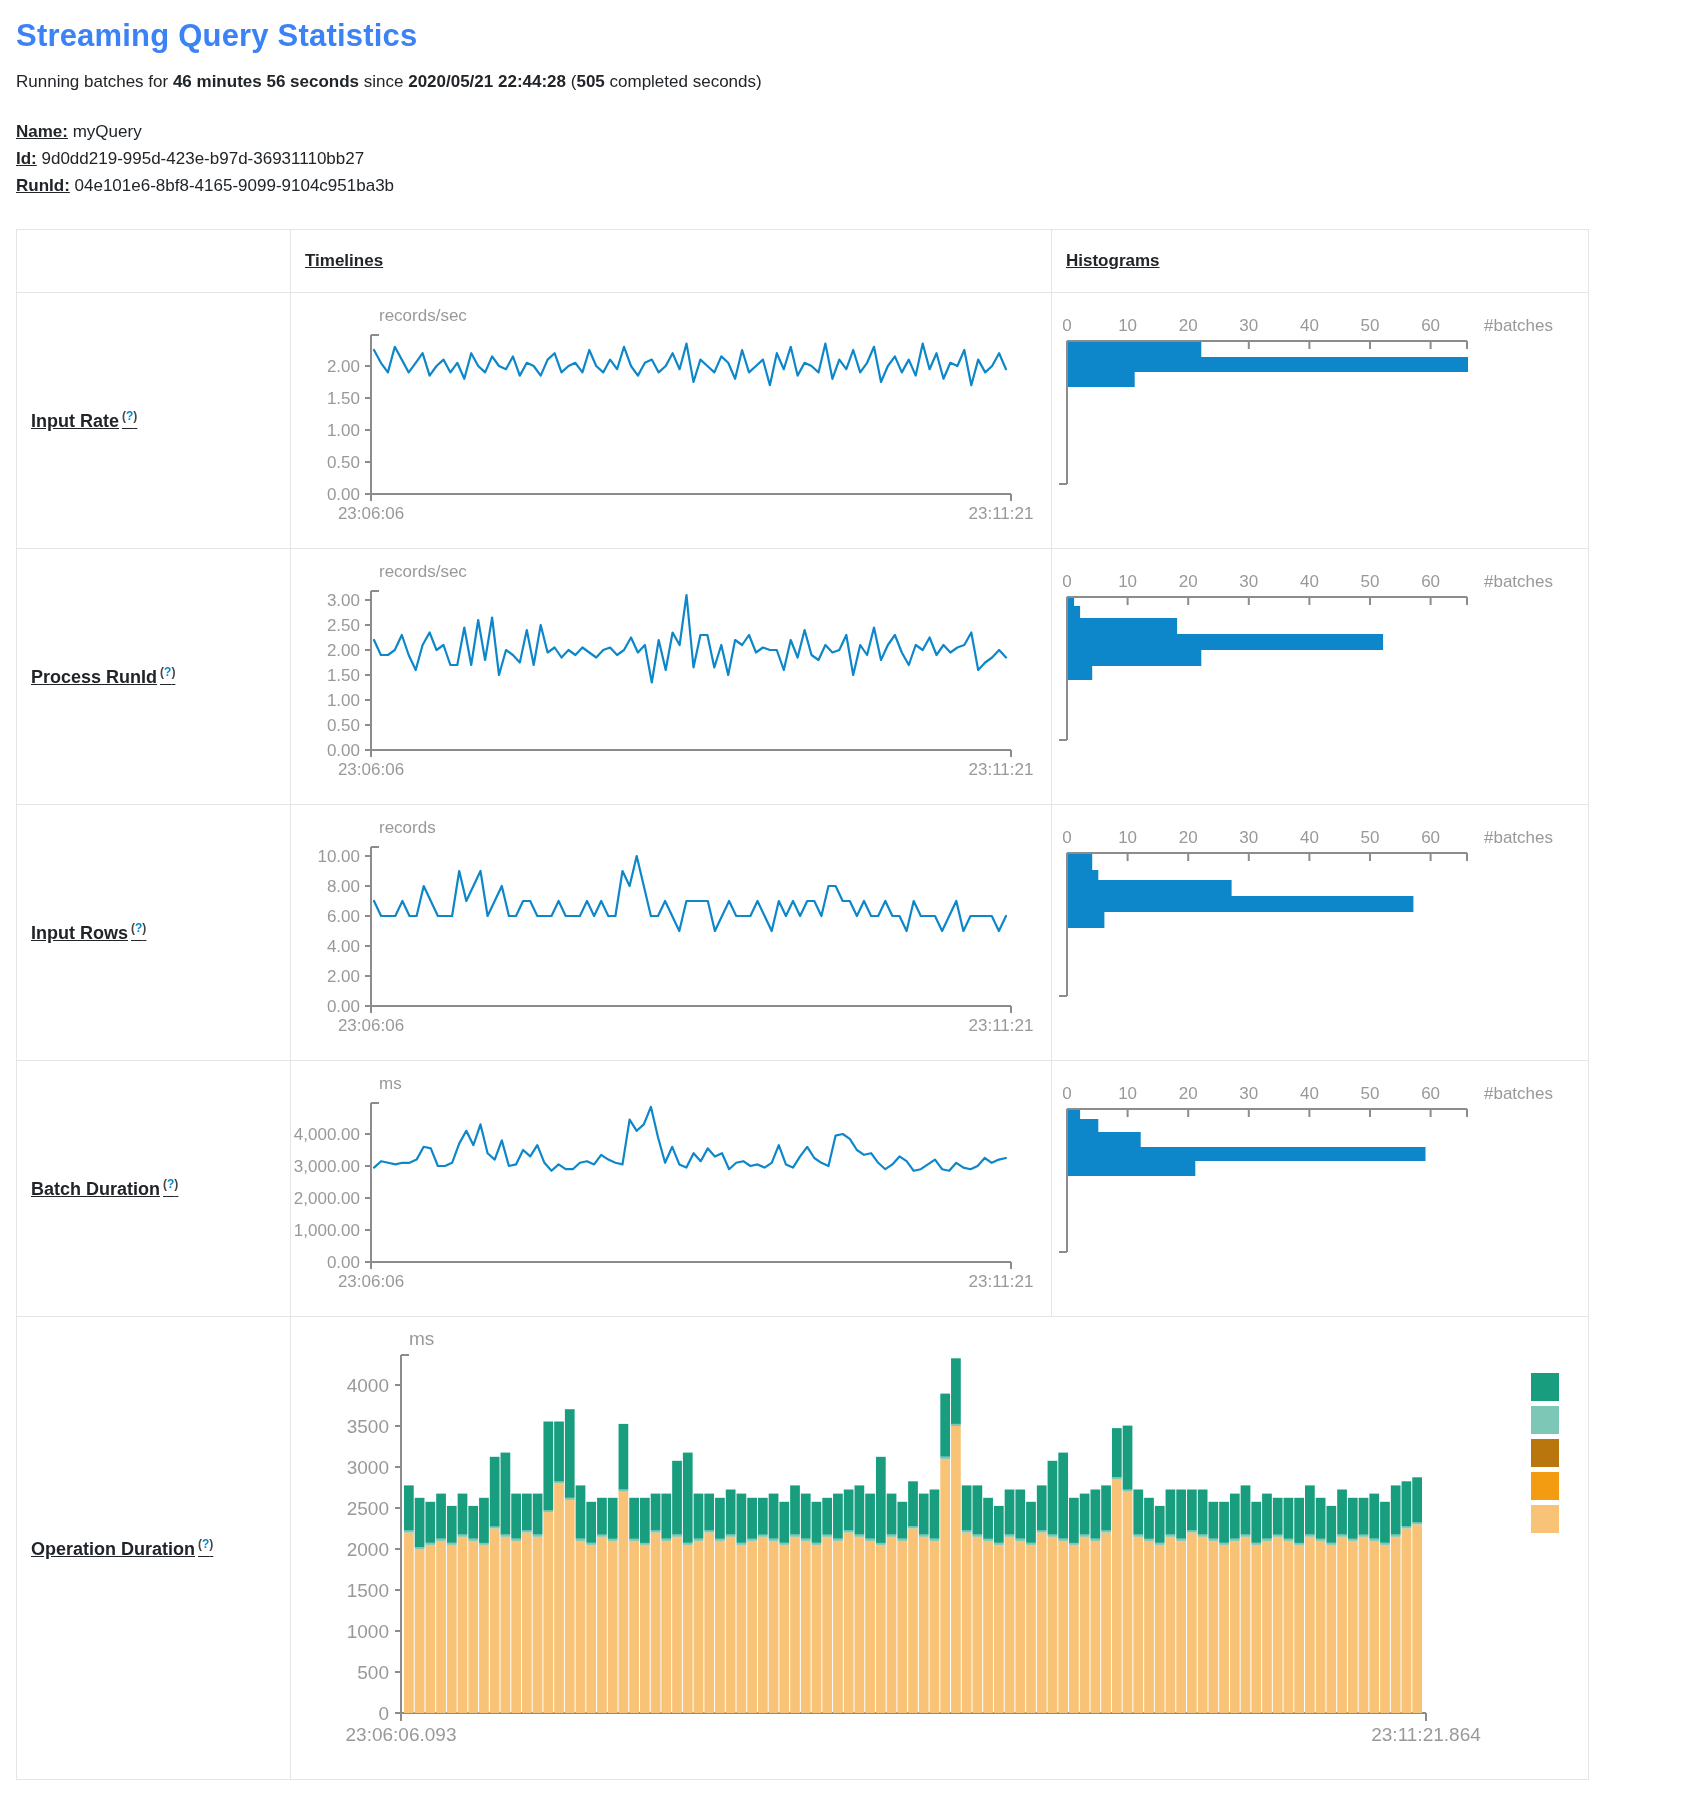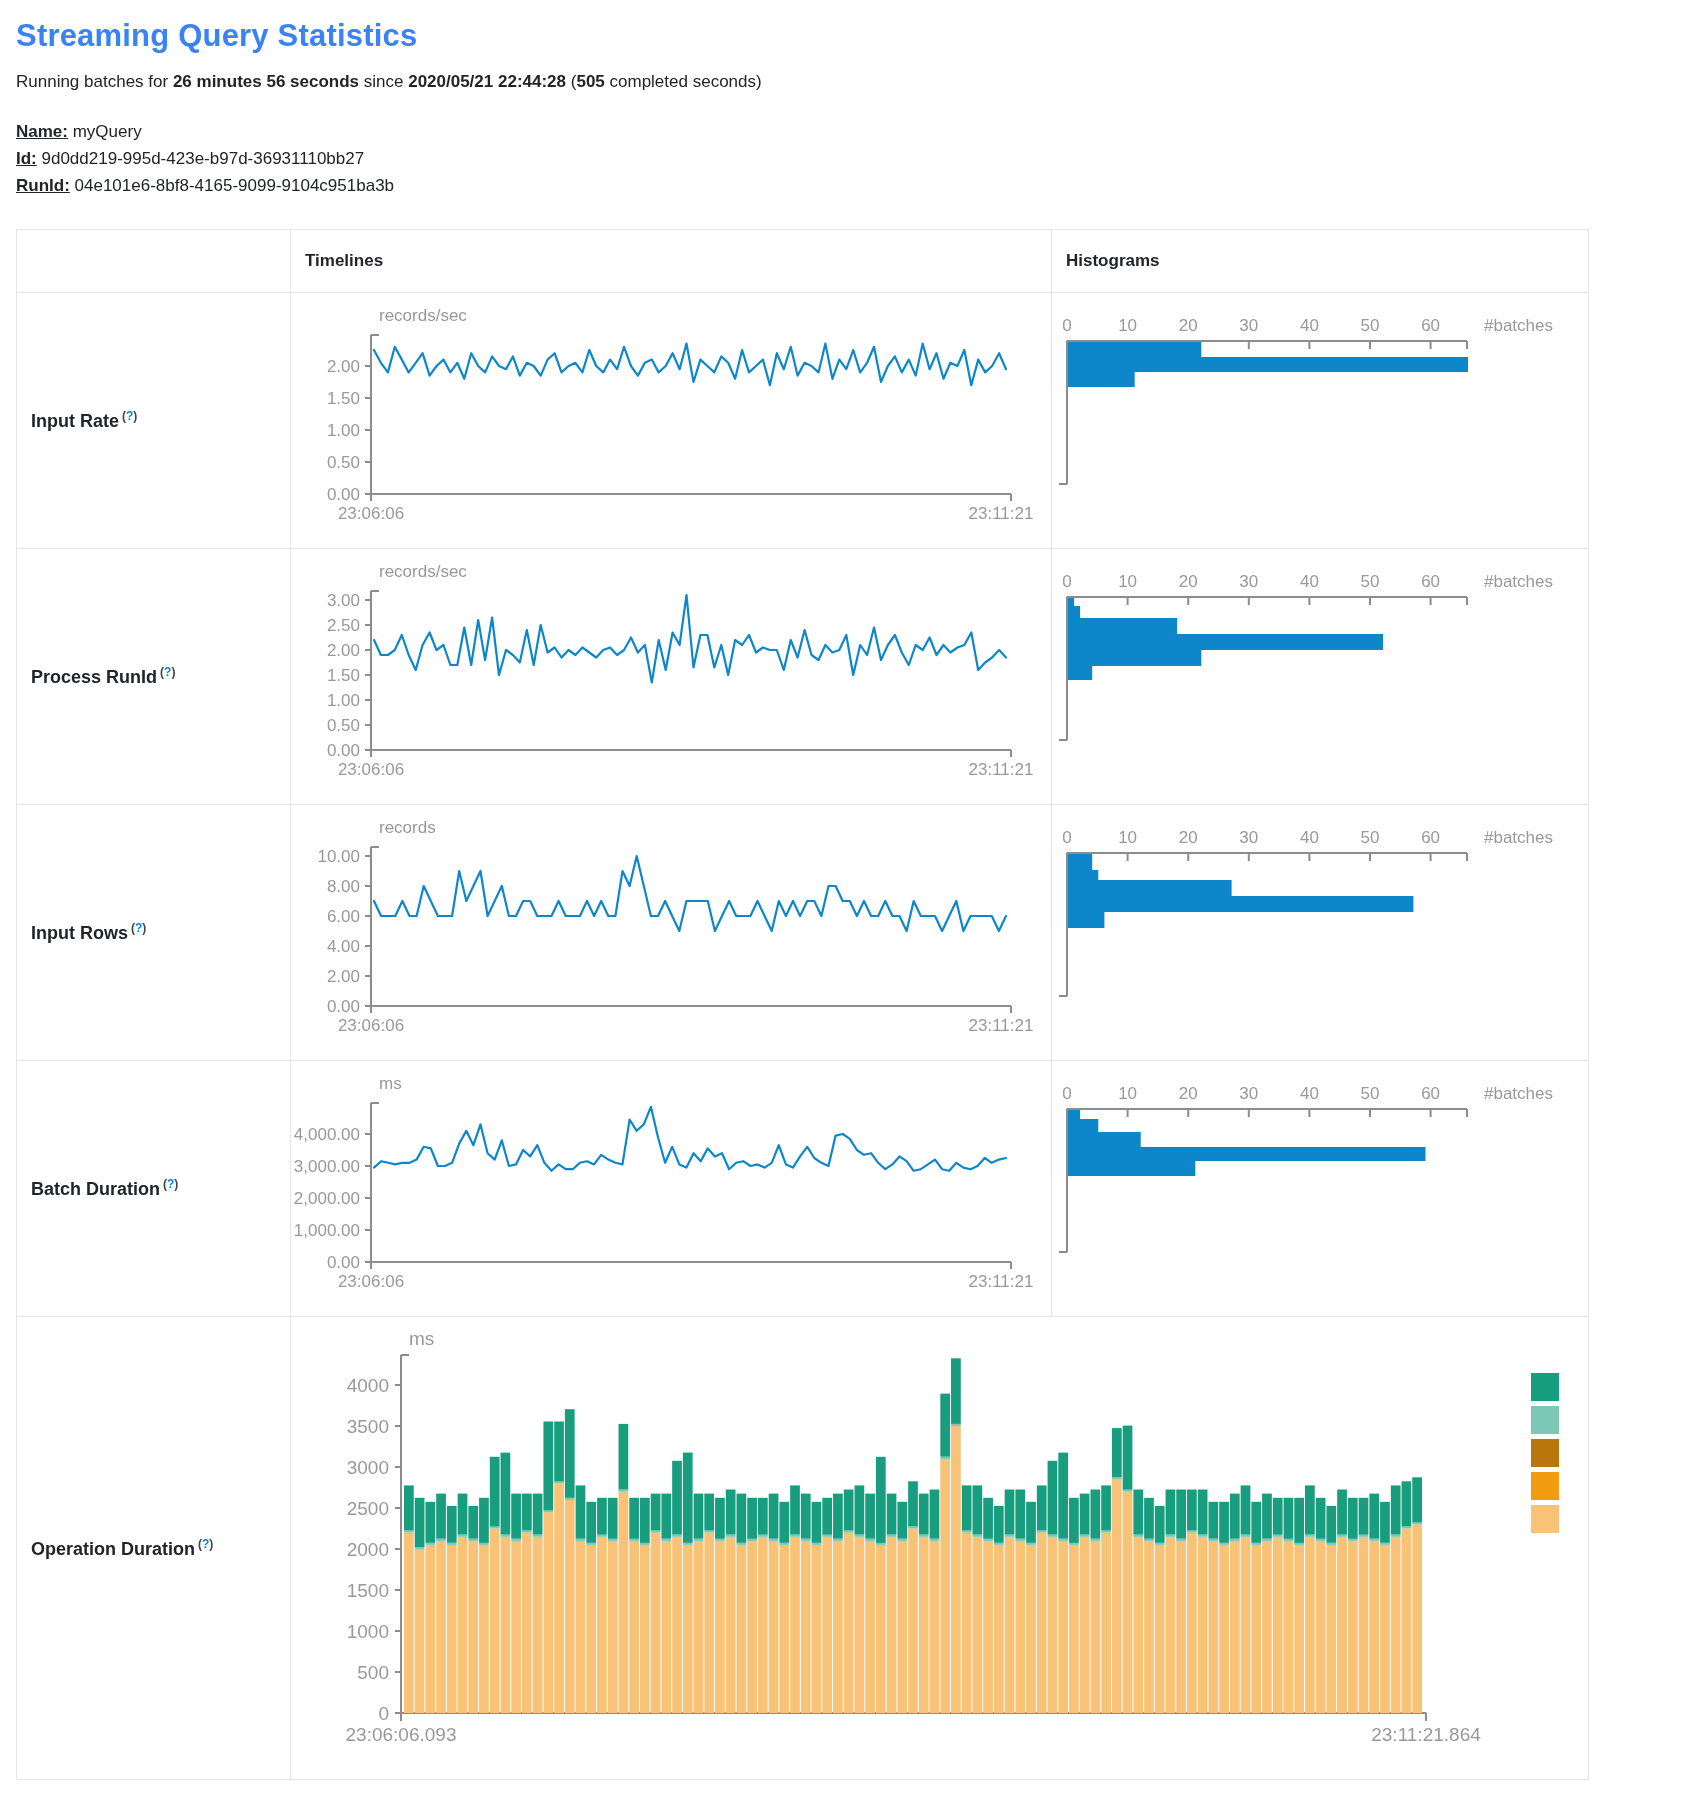--- a/index.html
+++ b/index.html
@@ -7,41 +7,41 @@
     width:1693px;height:1820px;overflow:hidden;
     font-family:"Liberation Sans", sans-serif;
     color:#212529;
     padding:14px 0 0 16px;box-sizing:border-box;
   }
   .page-title{font-size:31px;font-weight:bold;margin:4px 0 0 0;color:#3b82f6;letter-spacing:0.2px;}
   .subtitle{margin-top:18px;font-size:17px;color:#212529;}
   .subtitle b{font-weight:bold;}
   .query-info{margin-top:26px;font-size:17px;line-height:27px;}
   .query-info b{font-weight:bold;text-decoration:underline;}
-  .stats-table{border-collapse:collapse;margin-top:30px;table-layout:fixed;}
+  .stats-table{border-collapse:collapse;margin-top:30px;table-layout:fixed;text-decoration:underline;}
   .stats-table th,.stats-table td{border:1px solid #e3e6e8;padding:0;vertical-align:top;background:#fff;}
   .stats-table th{height:62px;vertical-align:middle;text-align:left;padding-left:14px;font-size:17px;font-weight:bold;color:#212529;}
   .col-label{width:274px;}
   .col-timeline{width:761px;}
   .col-hist{width:537px;}
   .row-label-cell{vertical-align:middle !important;}
   .row-label{padding-left:14px;font-size:18px;font-weight:bold;color:#212529;}
   .help-sup{font-size:12px;font-weight:bold;vertical-align:super;margin-left:3px;}
   .help-sup .paren{color:#444;}
   .help-sup .qmark{color:#0088cc;}
   svg text{font-family:"Liberation Sans", sans-serif;}
   .chart-wrap{padding:6px 0 0 0;}
 </style>
 </head>
 <body>
 
 <h1 class="page-title">Streaming Query Statistics</h1>
 
 <div class="subtitle">
-  <span>Running batches for </span><b>26 minutes 56 seconds</b><span> since </span><b>2020/05/21 22:44:28</b><span> (</span><b>505</b><span> completed seconds)</span>
+  <span>Running batches for </span><b>46 minutes 56 seconds</b><span> since </span><b>2020/05/21 22:44:28</b><span> (</span><b>505</b><span> completed seconds)</span>
 </div>
 
 <div class="query-info">
   <div><b>Name:</b><span> myQuery</span></div>
   <div><b>Id:</b><span> 9d0dd219-995d-423e-b97d-36931110bb27</span></div>
   <div><b>RunId:</b><span> 04e101e6-8bf8-4165-9099-9104c951ba3b</span></div>
 </div>
 
 <table class="stats-table">
   <colgroup>

